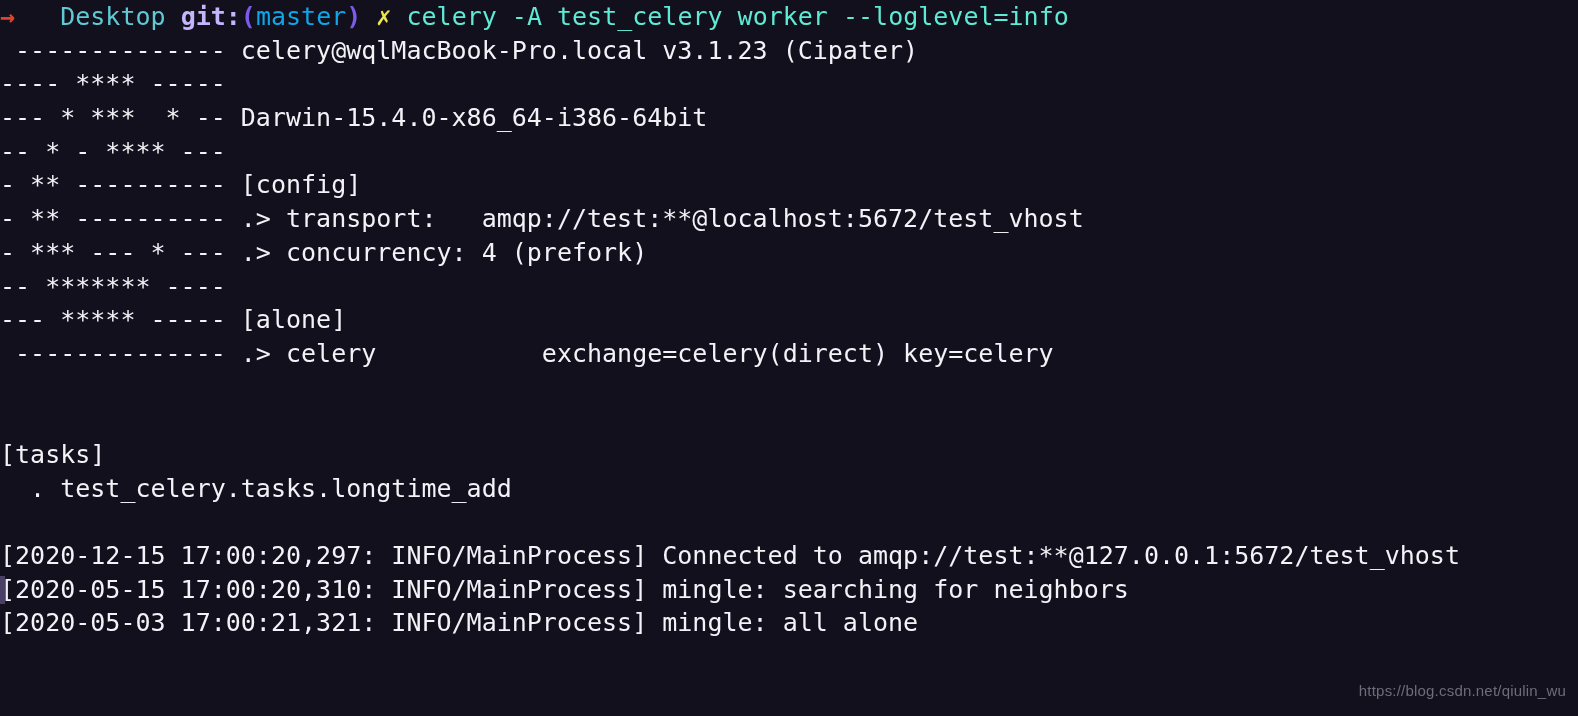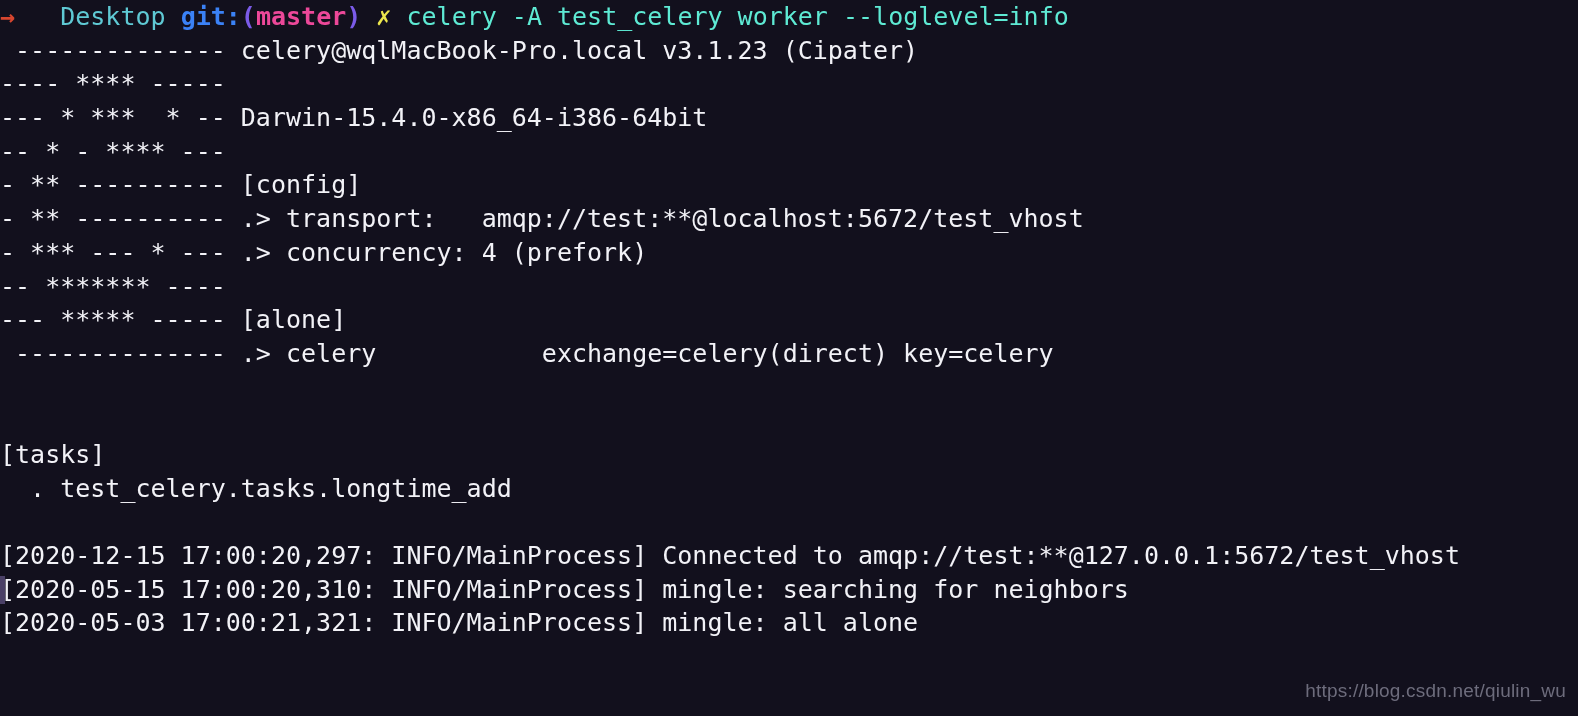--- a/index.html
+++ b/index.html
@@ -36,39 +36,39 @@
     color: #f2f2f7;
     margin: 0;
     padding: 0;
     position: relative;
   }
   .line.blank { color: transparent; }
   .prompt-line { font-weight: bold; }
   .seg { white-space: pre; }
   .c-arrow  { color: #d7462f; font-weight: bold; }
   .c-dir    { color: #5fc9d4; font-weight: normal; }
-  .c-git    { color: #3b82f6; font-weight: bold; }
+  .c-git    { color: #c4b5fd; font-weight: bold; }
   .c-paren  { color: #7b5be8; font-weight: bold; }
-  .c-branch { color: #ec4899; font-weight: bold; }
+  .c-branch { color: #0ea5e9; font-weight: normal; }
   .c-cross  { color: #ece74d; font-weight: bold; }
   .c-cmd    { color: #5eead4; font-weight: normal; }
   .cursor-bar {
     position: absolute;
     left: 0px;
     top: 3px;
     width: 5px;
     height: 28px;
     background: #4a4066;
   }
   #watermark {
     position: absolute;
     right: 12px;
     bottom: 8px;
     font-family: "Liberation Sans", "DejaVu Sans", sans-serif;
-    font-size: 19px;
+    font-size: 15px;
     color: #6d6c7c;
     letter-spacing: 0.2px;
     white-space: pre;
   }
 </style>
 </head>
 <body>
 
 <div id="terminal">
 

